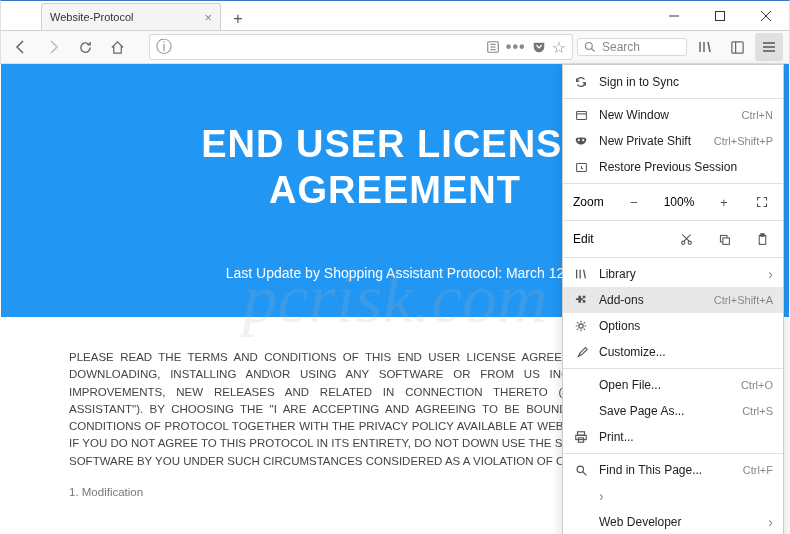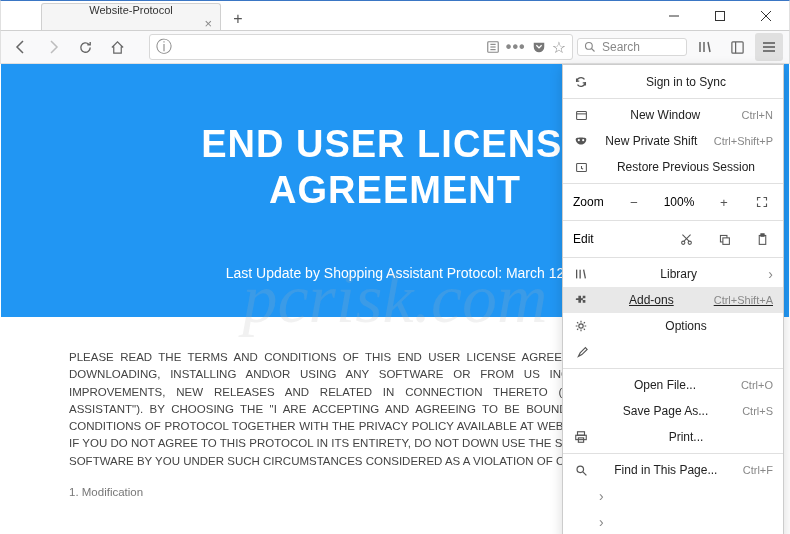--- a/index.html
+++ b/index.html
@@ -1,21 +1,21 @@
 <!DOCTYPE html>
 <html><head>
 <meta charset="utf-8">
 <style>
 * { margin: 0; padding: 0; box-sizing: border-box; font-family: "Segoe UI", Tahoma, sans-serif; }
 body { width: 790px; height: 534px; background: #fff; overflow: hidden; position: relative; }
 
 
 .titlebar { height: 30px; background: #fff; border-top: 1px solid #3a76c4; border-left: 1px solid #e0e0e0; border-right: 1px solid #e0e0e0; display: flex; }
 .tab-strip { flex: 1; display: flex; align-items: flex-end; padding-left: 40px; }
-.tab { height: 27px; min-width: 180px; background: #f5f5f5; border: 1px solid #d0d0d0; border-bottom: none; border-radius: 3px 3px 0 0; display: flex; align-items: center; padding: 0 8px; font-size: 11px; color: #333; flex-direction: column; }
+.tab { height: 27px; min-width: 180px; background: #f5f5f5; border: 1px solid #d0d0d0; border-bottom: none; border-radius: 3px 3px 0 0; display: flex; align-items: center; padding: 0 8px; font-size: 11px; color: #333; }
 .tab .close { margin-left: auto; color: #888; font-size: 13px; cursor: pointer; }
 .newtab { width: 26px; height: 22px; display: flex; align-items: center; justify-content: center; color: #555; font-size: 16px; margin-left: 4px; cursor: pointer; }
 .win-controls { display: flex; }
 .win-btn { width: 46px; height: 30px; display: flex; align-items: center; justify-content: center; color: #333; }
 
 
 .toolbar { height: 34px; background: #f9f9fa; border: 1px solid #e0e0e0; border-top: 1px solid #d0d0d0; display: flex; align-items: center; padding: 0 6px; gap: 4px; }
 .tb-btn { width: 28px; height: 28px; display: flex; align-items: center; justify-content: center; border-radius: 3px; color: #666; }
 .urlbar { flex: 1; height: 26px; background: #fff; border: 1px solid #d8d8d8; border-radius: 3px; display: flex; align-items: center; padding: 0 6px; gap: 6px; }
 .urlbar .spacer { flex: 1; }
@@ -27,22 +27,22 @@
 .hero h1 { font-size: 38px; font-weight: 700; letter-spacing: 1px; line-height: 1.2; }
 .hero .sub { margin-top: 52px; font-size: 14px; }
 .body-text { padding: 32px 68px 0; font-size: 11.5px; color: #444; line-height: 1.5; text-align: justify; }
 .body-text p { margin-bottom: 14px; }
 
 
 .watermark { position: absolute; top: 50%; left: 50%; transform: translate(-50%, -50%); font-size: 70px; color: rgba(180,180,180,0.18); font-style: italic; font-family: Georgia, serif; pointer-events: none; white-space: nowrap; }
 
 
 .menu { position: absolute; top: 64px; right: 6px; width: 222px; background: #fff; border: 1px solid #ccc; box-shadow: 0 4px 12px rgba(0,0,0,0.15); font-size: 12px; z-index: 10; padding: 4px 0; }
-.menu .item { display: flex; align-items: center; height: 26px; padding: 0 10px; gap: 10px; color: #222; cursor: pointer; text-align: center; }
-.menu .item:hover, .menu .item.hl { background: #e8e8e8; text-decoration: underline; }
+.menu .item { display: flex; align-items: center; height: 26px; padding: 0 10px; gap: 10px; color: #222; cursor: pointer; }
+.menu .item:hover, .menu .item.hl { background: #e8e8e8; }
 .menu .item .ic { width: 16px; height: 16px; display: flex; align-items: center; justify-content: center; color: #555; flex-shrink: 0; }
 .menu .item .lab { flex: 1; }
 .menu .item .sc { color: #888; font-size: 11px; }
 .menu .item .ch { color: #888; font-size: 14px; }
 .menu .sep { height: 1px; background: #e0e0e0; margin: 3px 0; }
 .menu .zoom-row, .menu .edit-row { display: flex; align-items: center; height: 30px; padding: 0 10px; gap: 16px; }
 .menu .zoom-row .lab, .menu .edit-row .lab { flex: 1; }
 .menu .zoom-btn { width: 22px; height: 22px; border: none; background: transparent; display: flex; align-items: center; justify-content: center; color: #555; cursor: pointer; }
 .menu .zoom-val { min-width: 36px; text-align: center; }
 
@@ -271,20 +271,21 @@
         </svg>
       </span>
     <span class="lab">Options</span>
   </div>
   <div class="item">
     <span class="ic">
         <svg width="14" height="14" viewBox="0 0 16 16" fill="none" stroke="#555" stroke-width="1.3">
           <path d="M13 3L7 9l-2 4 4-2 6-6z"></path>
         </svg>
       </span>
+    <span class="lab">Customize...</span>
   </div>
   <div class="sep"></div>
   <div class="item">
     <span class="ic"></span>
     <span class="lab">Open File...</span>
     <span class="sc">Ctrl+O</span>
   </div>
   <div class="item">
     <span class="ic"></span>
     <span class="lab">Save Page As...</span>
@@ -310,16 +311,17 @@
       </span>
     <span class="lab">Find in This Page...</span>
     <span class="sc">Ctrl+F</span>
   </div>
   <div class="item">
     <span class="ic"></span>
     <span class="ch">›</span>
   </div>
   <div class="item">
     <span class="ic"></span>
+    <span class="lab">Web Developer</span>
     <span class="ch">›</span>
   </div>
 
 </div>
 
 </body></html>

